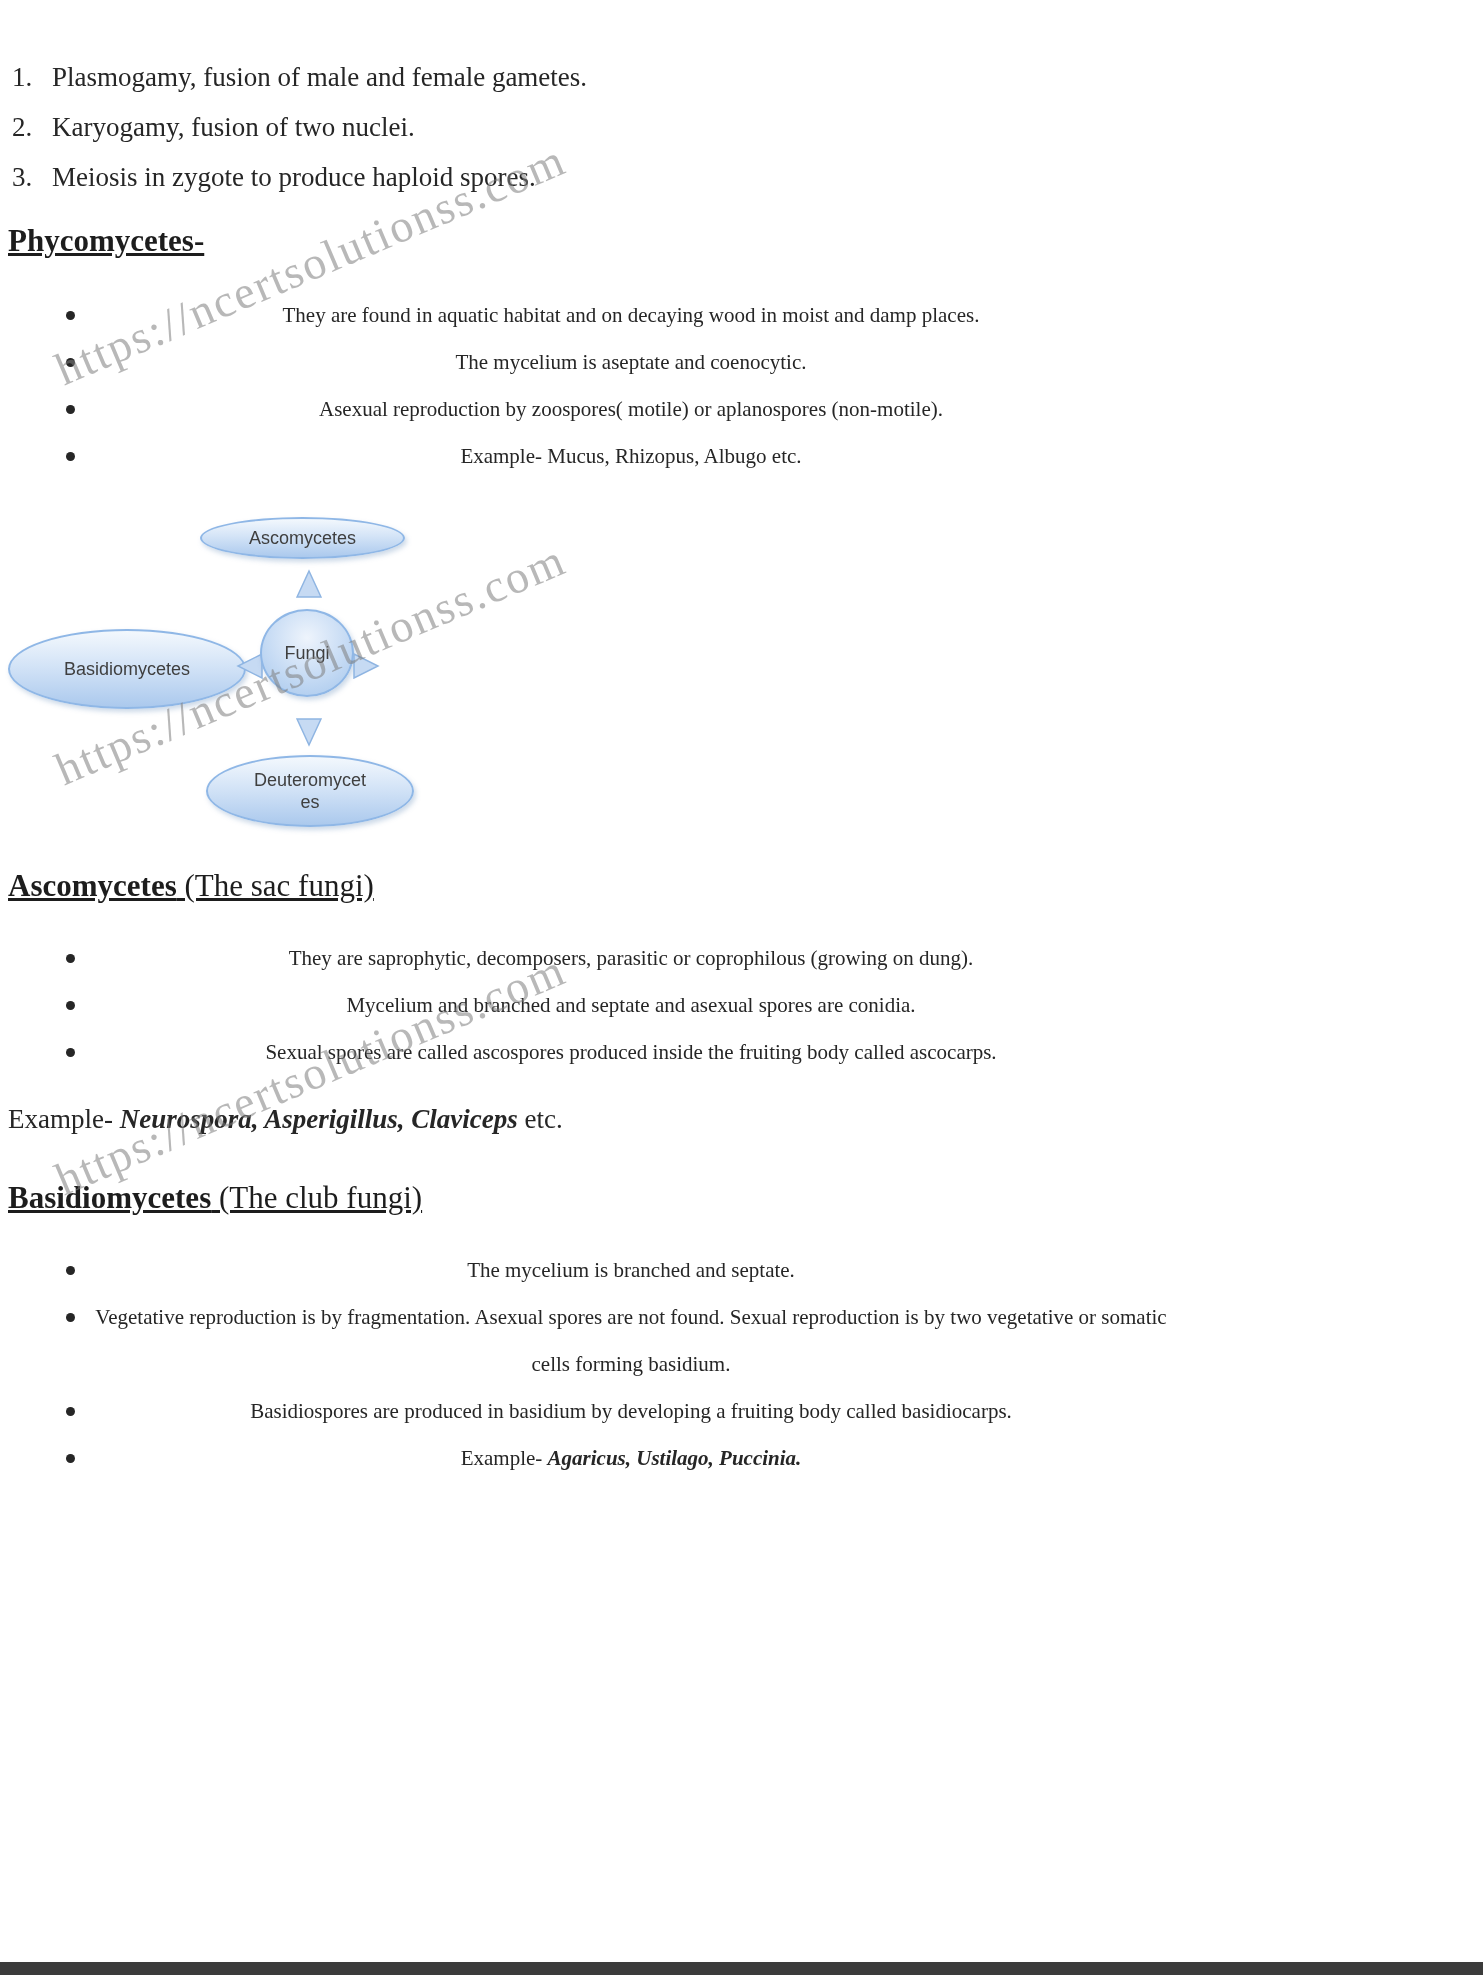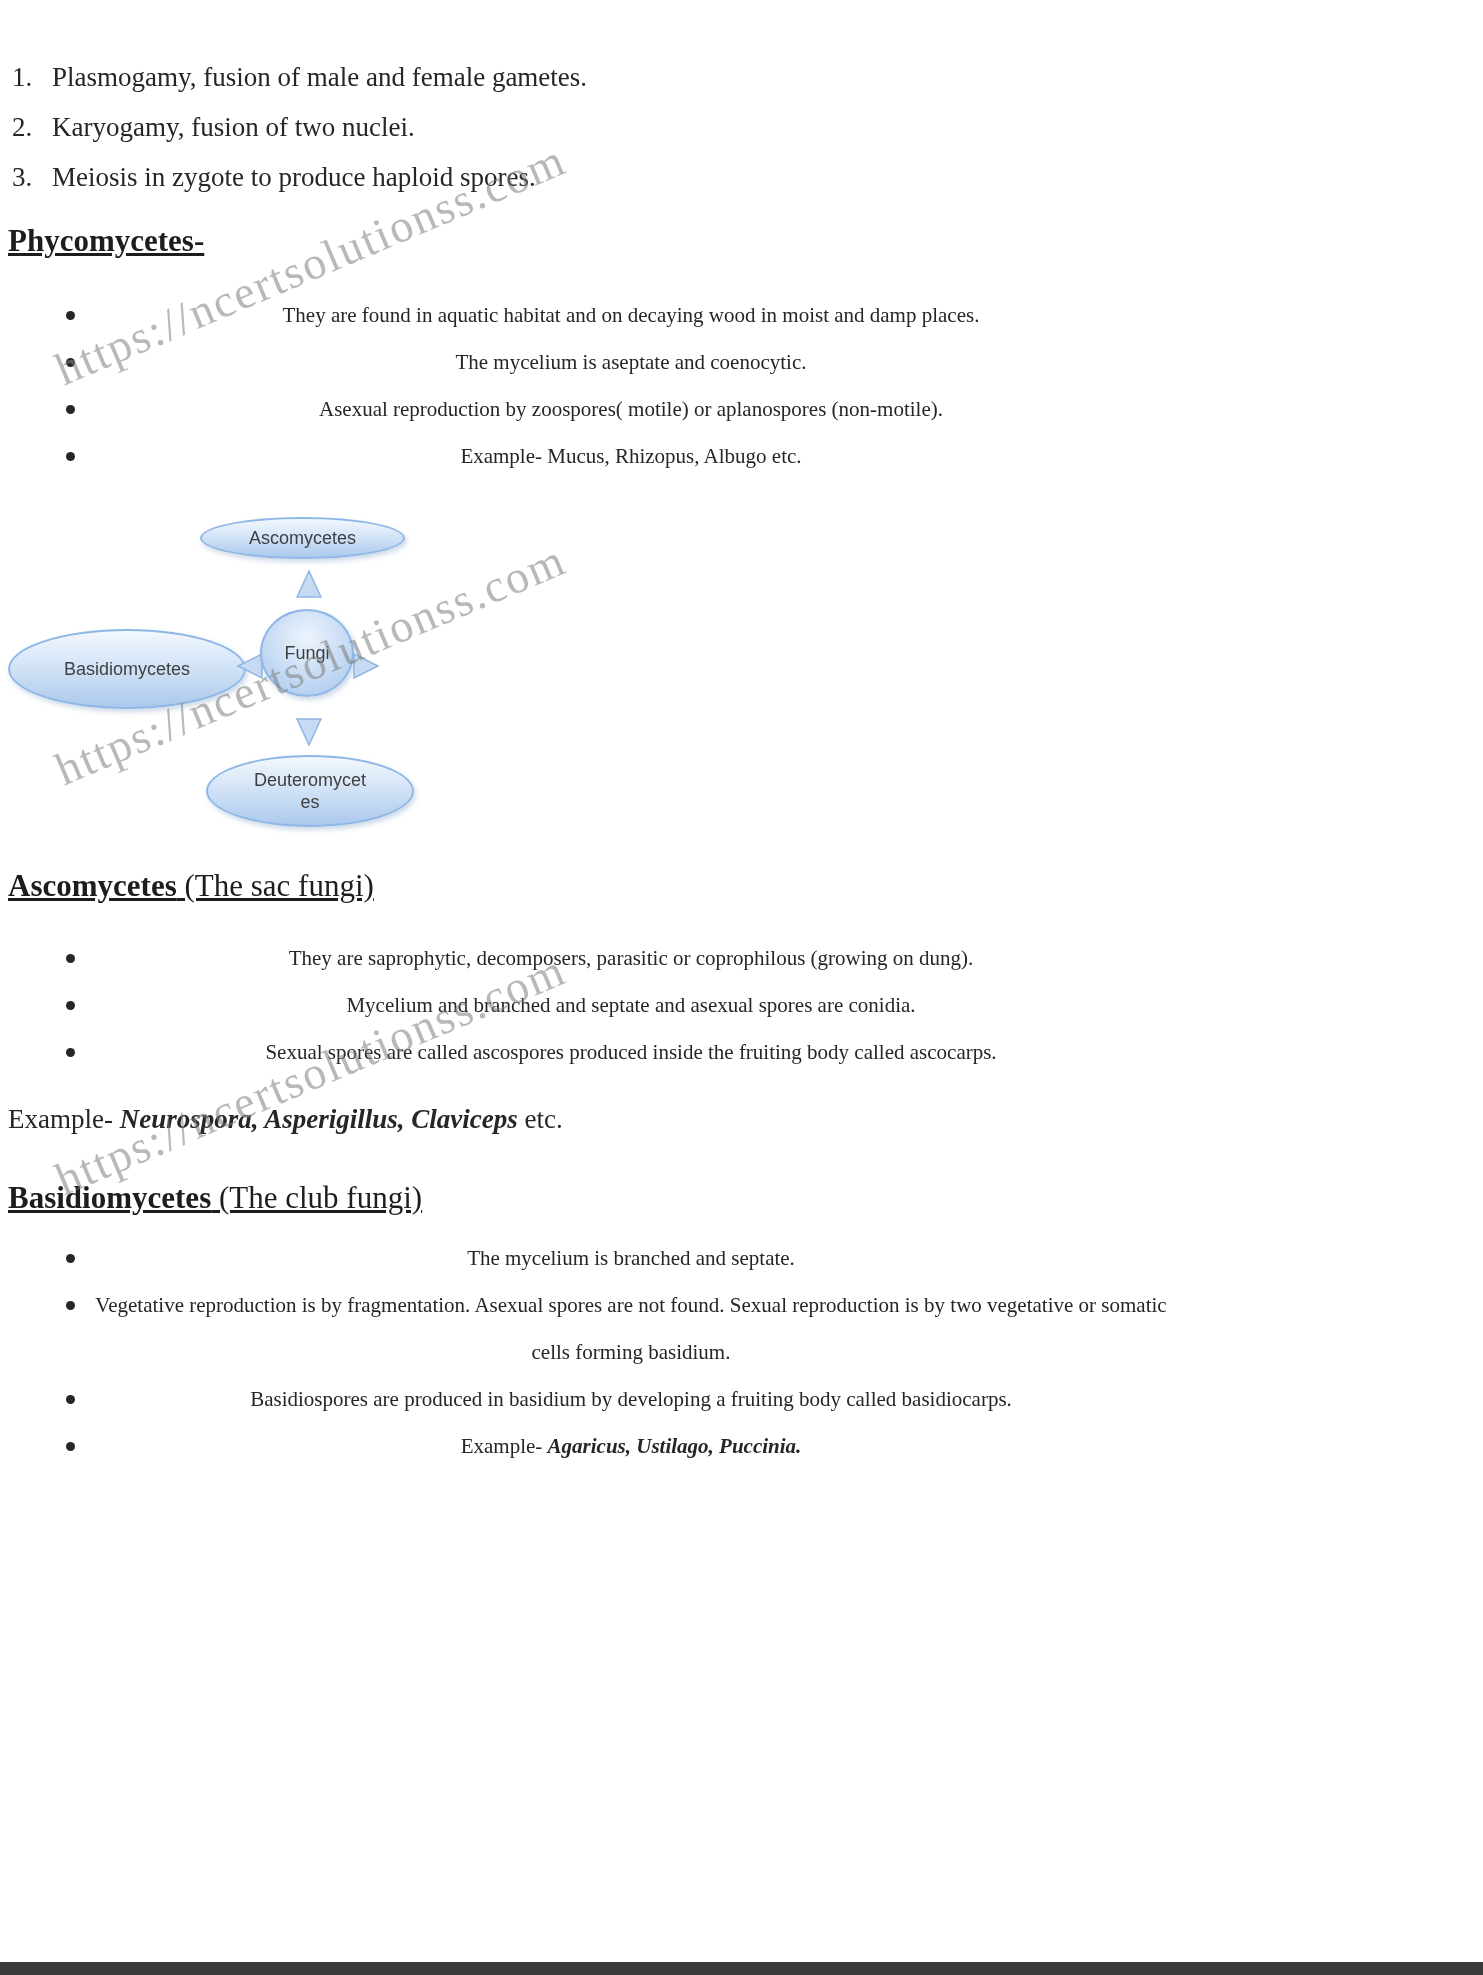--- a/index.html
+++ b/index.html
@@ -22,21 +22,21 @@
   .h-phyco { margin-top:15px; }
   .h-asco  { margin-top:35px; }
   .h-basidio { margin-top:31px; }
 
   
   .bullets { list-style:none; }
   .bullets li { position:relative; padding-left:86px; font-size:21px; line-height:47px;text-align:center; }
   .bullets .dot { position:absolute; left:58px; top:19px; width:9px; height:9px; border-radius:50%; background:#262626; }
   .bullets.phyco { margin-top:28px; }
   .bullets.asco { margin-top:26px; }
-  .bullets.basidio { margin-top:14px; }
+  .bullets.basidio { margin-top:26px; }
 
   .example { margin-top:20px; font-size:27px; line-height:47px; }
   i { font-style:italic;font-weight:bold; }
 
   
   .diagram { position:relative; width:620px; height:312px; margin-top:35px; }
   .node {
     position:absolute; border-radius:50%;
     border:2px solid #8fb7e6;
     background:linear-gradient(180deg,#f3f8fd 0%,#d4e4f7 45%,#abc9ed 100%);

